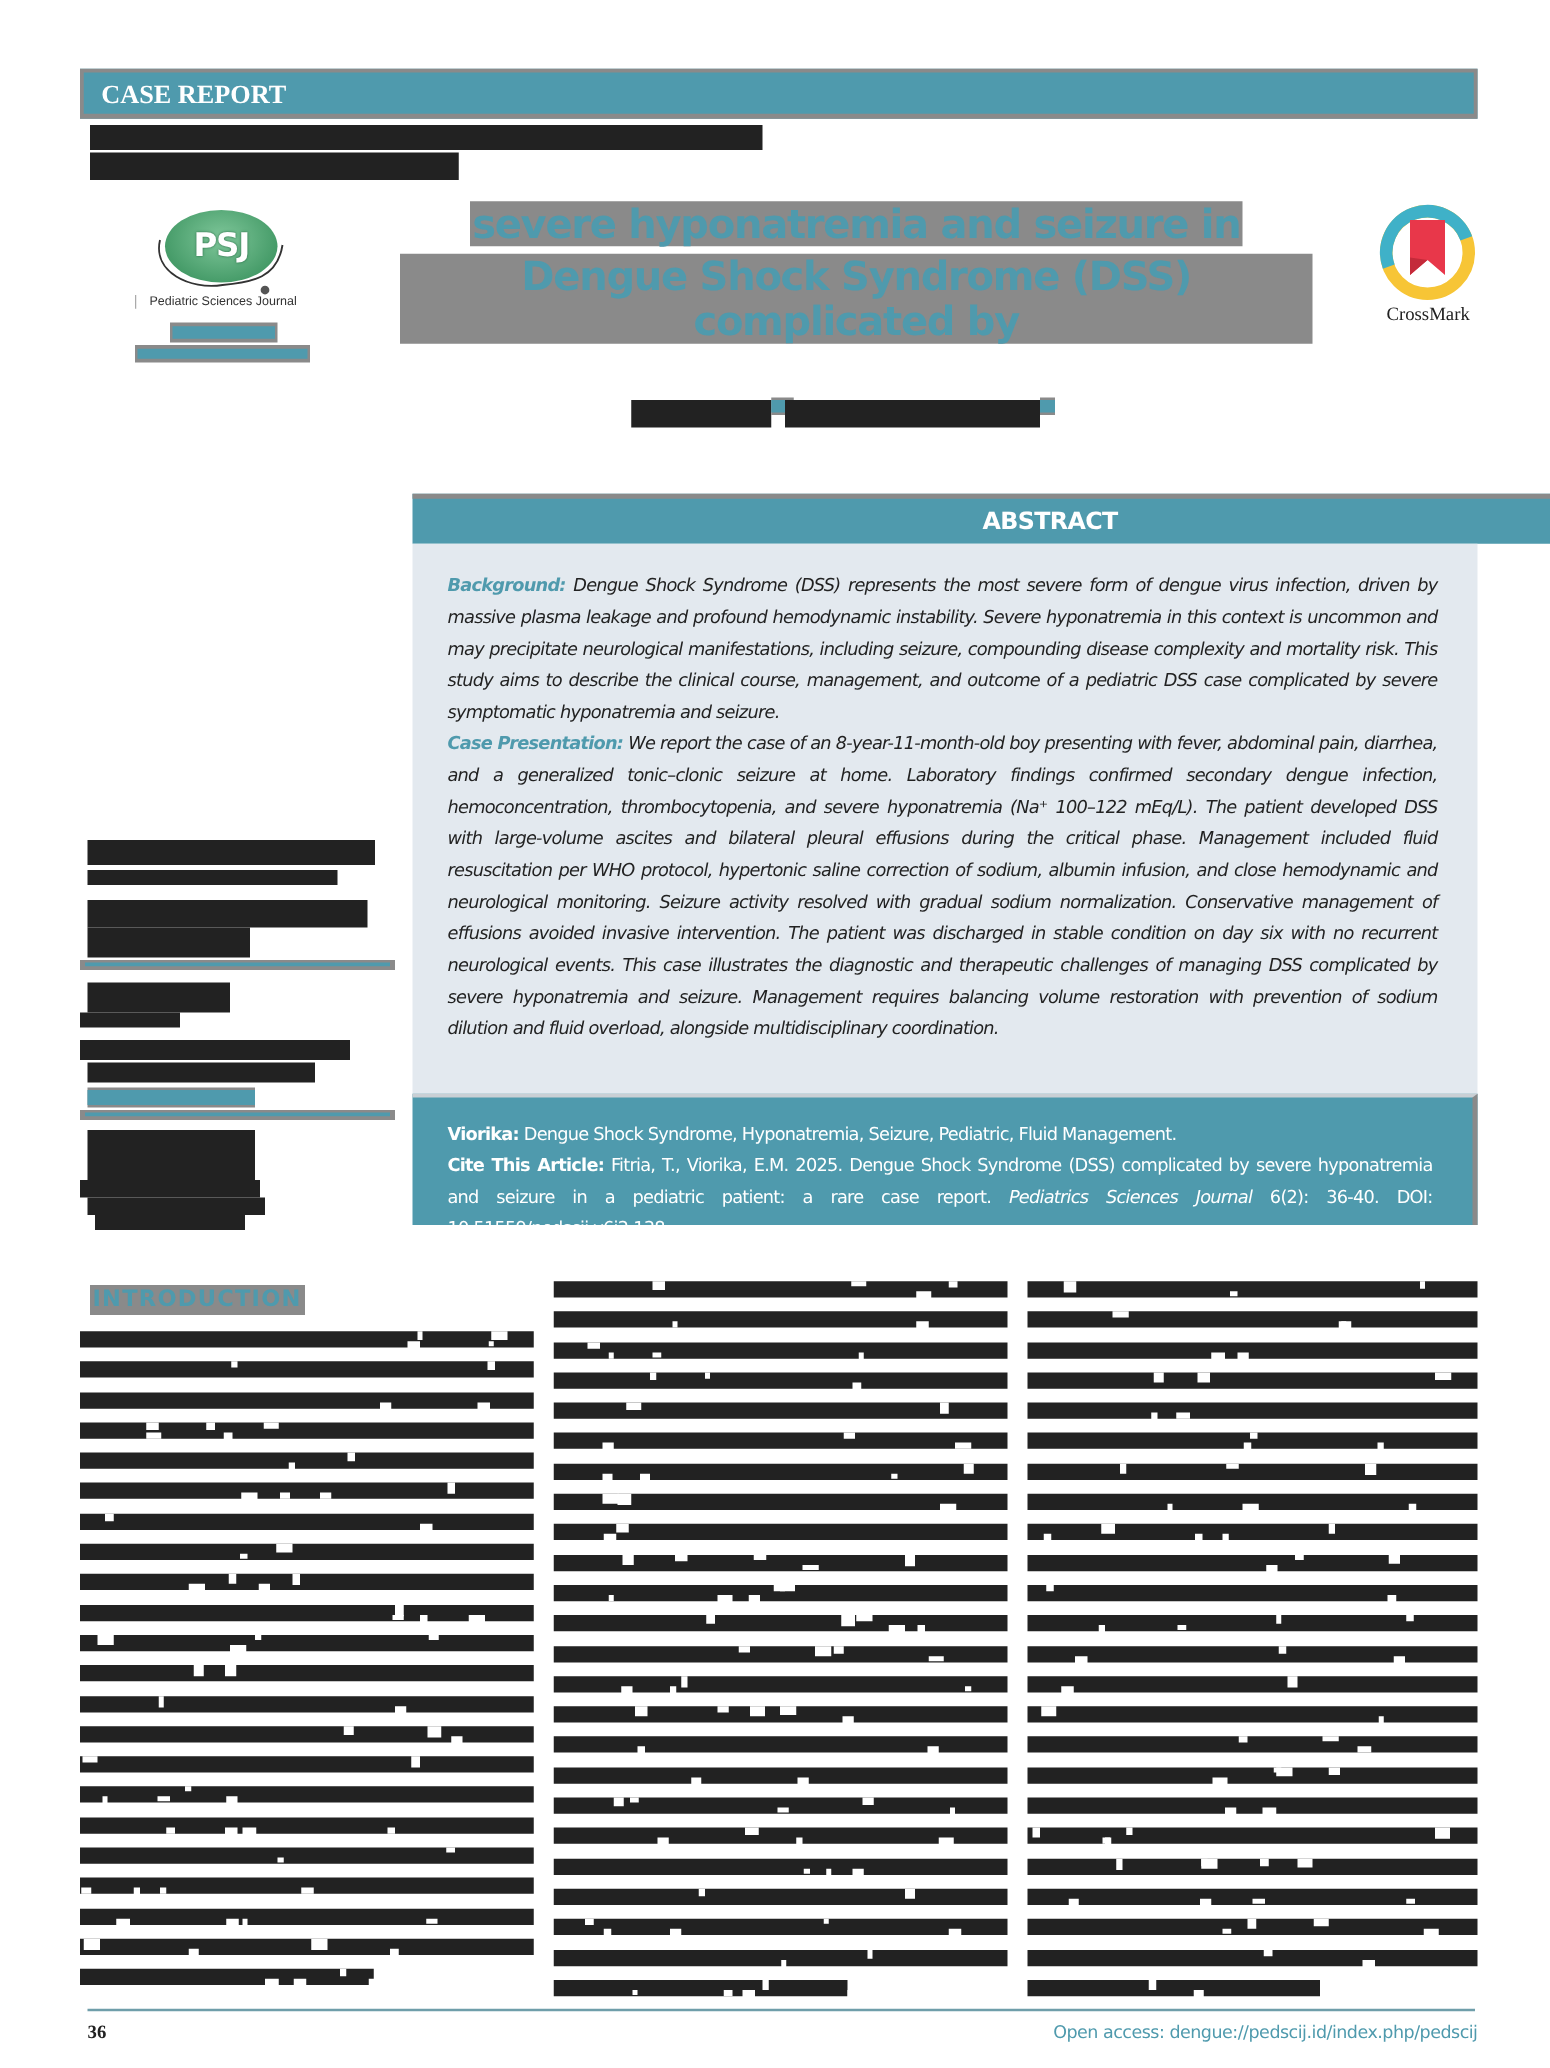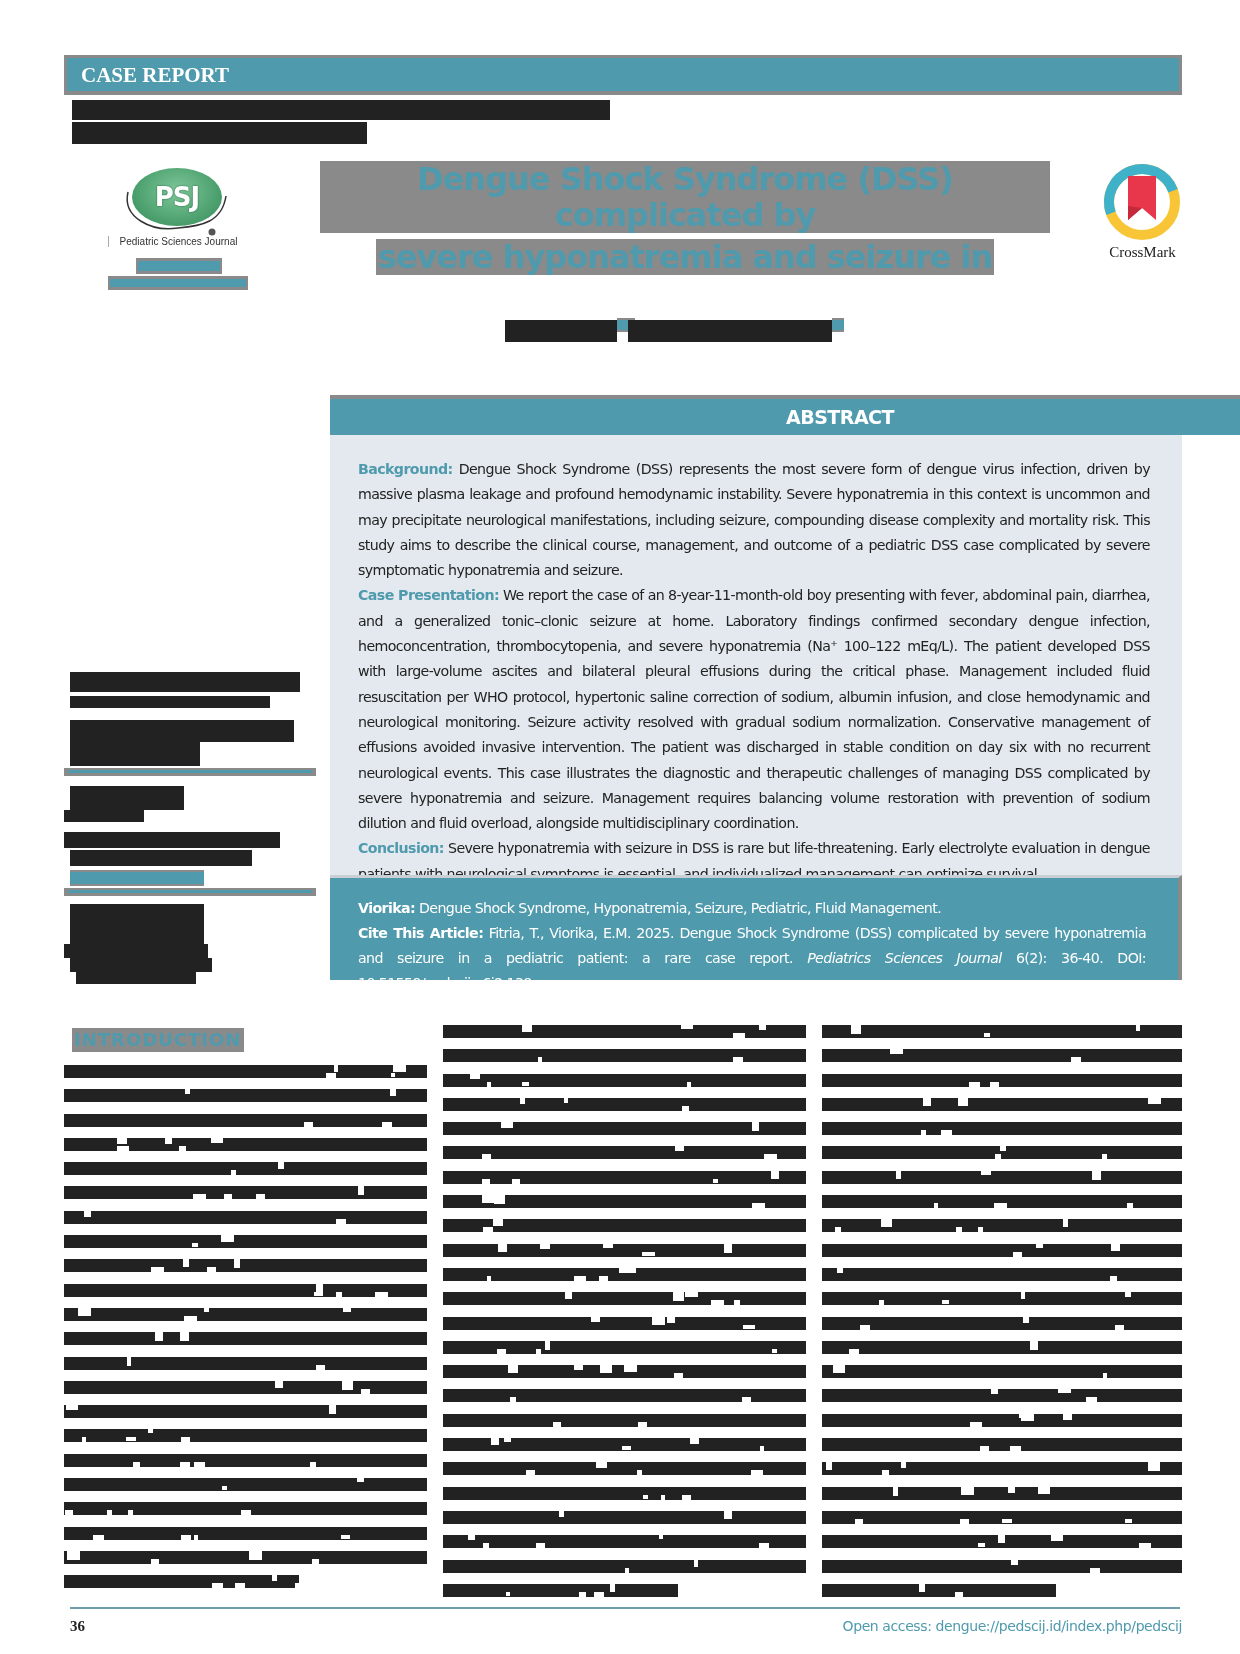--- a/index.html
+++ b/index.html
@@ -51,21 +51,21 @@
     color: #fff; text-align: center; font-weight: bold; font-size: 19px; line-height: 36px;
     font-family: "DejaVu Sans", sans-serif; letter-spacing: -0.5px;
   }
   .abstract-body {
     position: absolute; left: 330px; top: 435px; width: 852px; height: 440px;
     background: #e3e9ef; padding: 22px 32px 0 28px;
     font-family: "DejaVu Sans", sans-serif; font-size: 14.2px; line-height: 25.3px;
     text-align: justify; color: #222; letter-spacing: -0.6px;
   }
   .abstract-body .lbl { color: #4f9aad; font-weight: bold; }
-  .abstract-body p { margin: 0; }
+  .abstract-body p { margin: 0; font-style: italic; }
   .kw-box {
     position: absolute; left: 330px; top: 875px; width: 852px; height: 105px;
     background: #4f9aad; border-top: 3px solid #c9cfd4; border-right: 4px solid #8a8a8a;
     padding: 18px 32px 0 28px; color: #fff;
     font-family: "DejaVu Sans", sans-serif; font-size: 14.2px; line-height: 25px; letter-spacing: -0.6px;
     text-align: justify;
   }
   .kw-box b { font-weight: bold; }
   .kw-box em { font-style: italic; }
 
@@ -106,22 +106,22 @@
   <div class="psj-name">Pediatric Sciences Journal</div>
   <div class="psj-pub">
       <i></i>
     </div>
   <div class="psj-pub2">
       <i></i>
     </div>
 </div>
 
 <div class="title">
+  <div><span class="title-line">severe hyponatremia and seizure in</span></div>
   <div><span class="title-line">Dengue Shock Syndrome (DSS) complicated by</span></div>
-  <div><span class="title-line">severe hyponatremia and seizure in</span></div>
 </div>
 
 <div class="crossmark">
   <svg width="95" height="84" viewBox="0 0 95 84">
     <circle cx="47" cy="42" r="33" fill="none" stroke="#f7c536" stroke-width="10"></circle>
     <path d="M14 42 A33 33 0 0 1 80 42" fill="none" stroke="#3fb1c8" stroke-width="10" transform="rotate(-20 47 42)"></path>
     <path d="M33 16 L61 16 L61 60 L47 48 L33 60 Z" fill="#e8374a"></path>
     <path d="M33 46 L47 48 L33 60 Z" fill="#c42a3a"></path>
   </svg>
   <div class="cm-text">CrossMark</div>
@@ -133,21 +133,20 @@
   </div>
 <div class="redact" style="left:628px;top:320px;width:204px;height:22px;"></div>
 <div class="redact-teal" style="left:832px;top:318px;width:12px;height:14px;">
     <i></i>
   </div>
 
 <div class="abstract-head">ABSTRACT</div>
 <div class="abstract-body">
   <p><span class="lbl">Background:</span><span> Dengue Shock Syndrome (DSS) represents the most severe form of dengue virus infection, driven by massive plasma leakage and profound hemodynamic instability. Severe hyponatremia in this context is uncommon and may precipitate neurological manifestations, including seizure, compounding disease complexity and mortality risk. This study aims to describe the clinical course, management, and outcome of a pediatric DSS case complicated by severe symptomatic hyponatremia and seizure.</span></p>
   <p><span class="lbl">Case Presentation:</span><span> We report the case of an 8-year-11-month-old boy presenting with fever, abdominal pain, diarrhea, and a generalized tonic–clonic seizure at home. Laboratory findings confirmed secondary dengue infection, hemoconcentration, thrombocytopenia, and severe hyponatremia (Na⁺ 100–122 mEq/L). The patient developed DSS with large-volume ascites and bilateral pleural effusions during the critical phase. Management included fluid resuscitation per WHO protocol, hypertonic saline correction of sodium, albumin infusion, and close hemodynamic and neurological monitoring. Seizure activity resolved with gradual sodium normalization. Conservative management of effusions avoided invasive intervention. The patient was discharged in stable condition on day six with no recurrent neurological events. This case illustrates the diagnostic and therapeutic challenges of managing DSS complicated by severe hyponatremia and seizure. Management requires balancing volume restoration with prevention of sodium dilution and fluid overload, alongside multidisciplinary coordination.</span></p>
-  <p><span class="lbl">Conclusion:</span><span> Severe hyponatremia with seizure in DSS is rare but life-threatening. Early electrolyte evaluation in dengue patients with neurological symptoms is essential, and individualized management can optimize survival.</span></p>
 </div>
 <div class="kw-box">
   <div><b>Viorika:</b><span> Dengue Shock Syndrome, Hyponatremia, Seizure, Pediatric, Fluid Management.</span></div>
   <div><b>Cite This Article:</b><span> Fitria, T., Viorika, E.M. 2025. Dengue Shock Syndrome (DSS) complicated by severe hyponatremia and seizure in a pediatric patient: a rare case report. </span><em>Pediatrics Sciences Journal</em><span> 6(2): 36-40. DOI: 10.51559/pedscij.v6i2.138</span></div>
 </div>
 
 <div class="sidebar">
   <div class="redact" style="left:6px;top:0;width:230px;height:20px;"></div>
   <div class="redact" style="left:6px;top:24px;width:200px;height:12px;"></div>
   <div class="redact" style="left:6px;top:48px;width:224px;height:22px;"></div>

